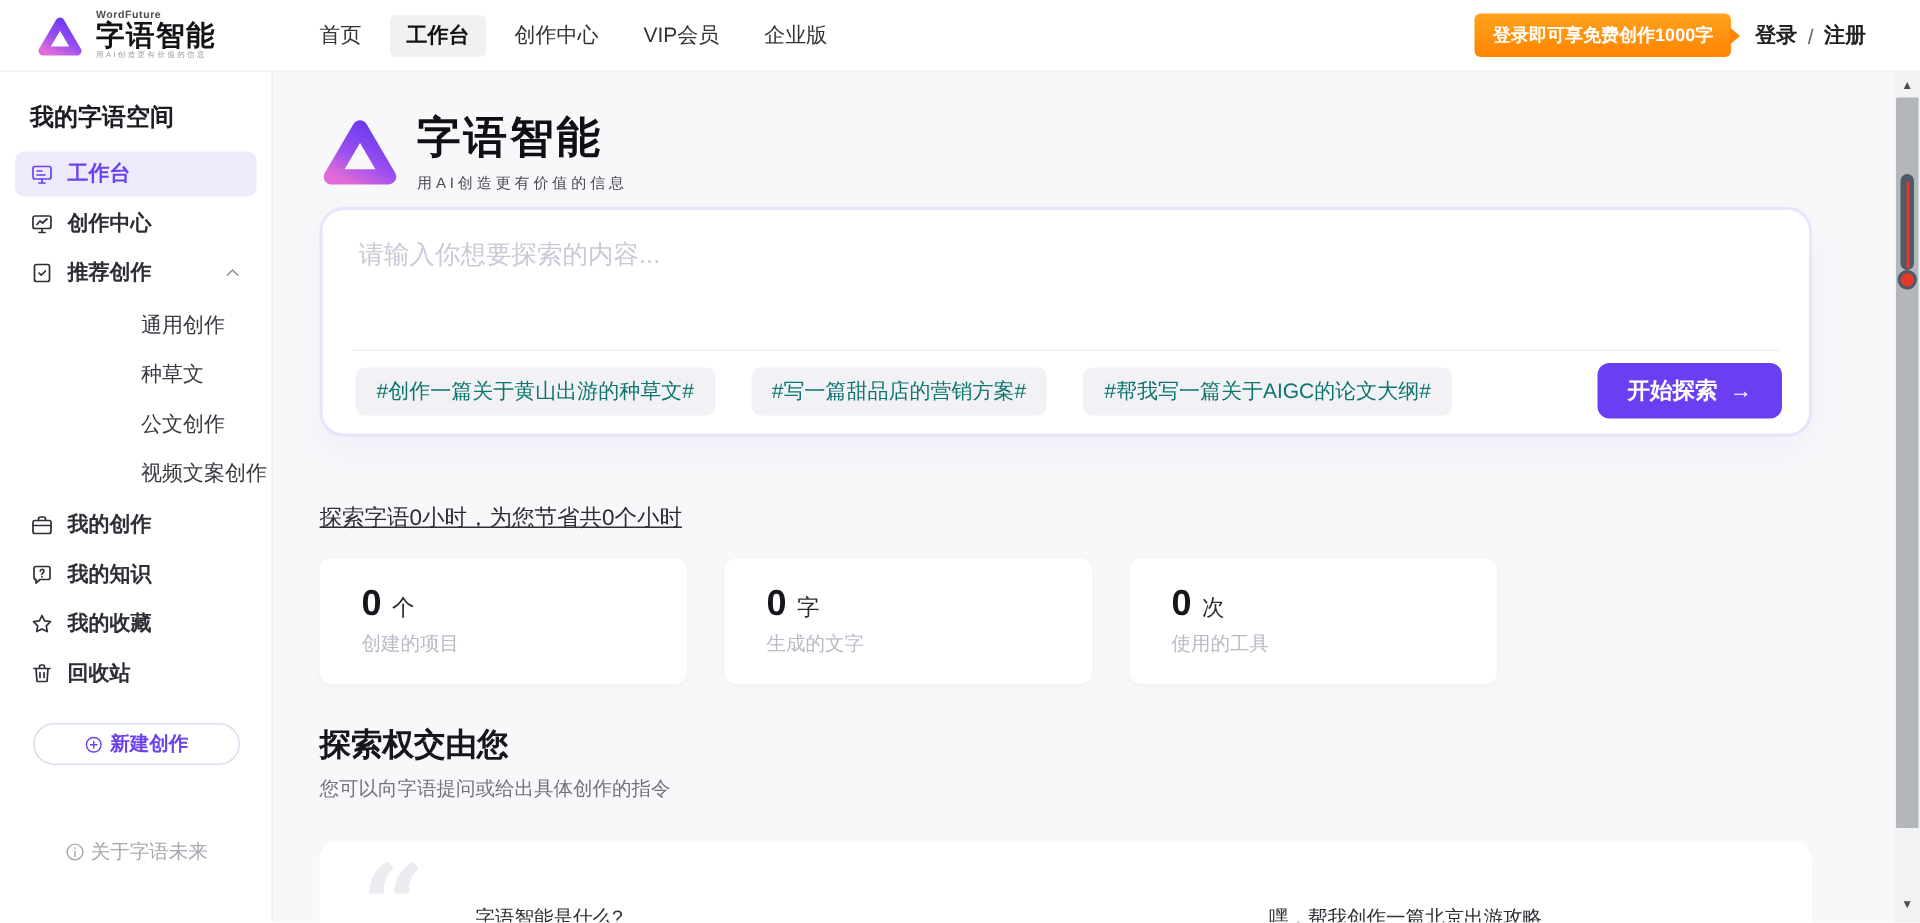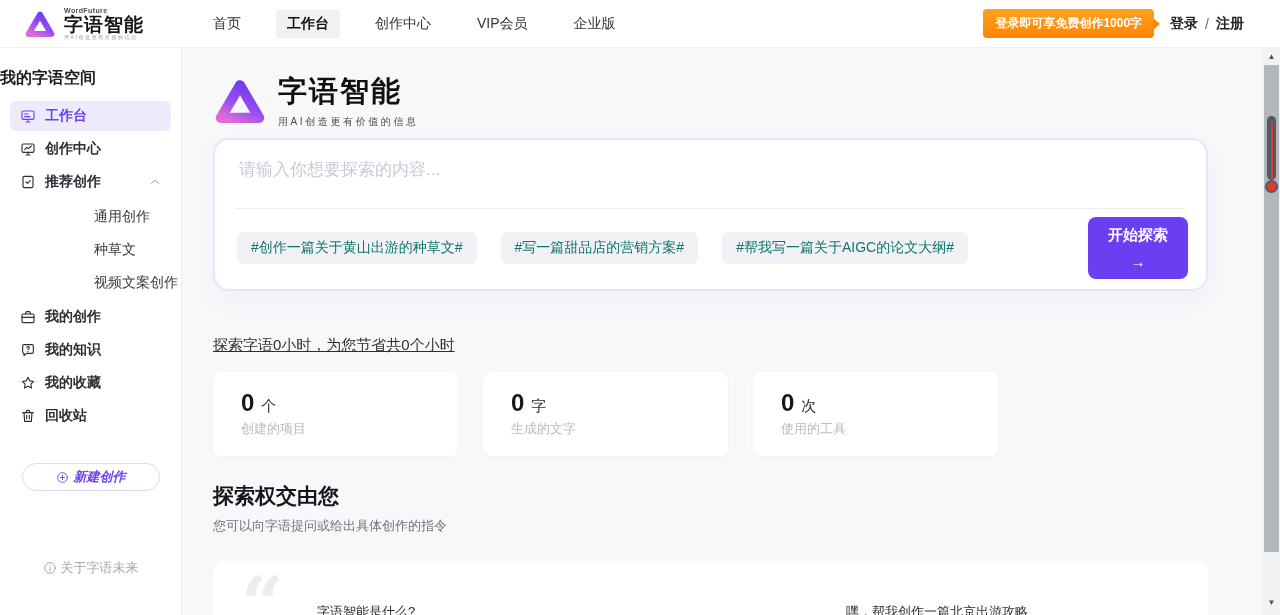--- a/index.html
+++ b/index.html
@@ -7,50 +7,50 @@
     font-family:"Liberation Sans","DejaVu Sans",sans-serif; }
 
   
   .header { height:48px; background:#fff; border-bottom:1px solid #f0f0f2;
     display:flex; align-items:center; padding:0 36px 0 24px; position:relative; z-index:5; }
   .logo-block { display:flex; align-items:center; gap:8px; width:152px; flex:none; }
   .logo-text { line-height:1.05; }
   .logo-super { font-size:7px; color:#4a4a50; font-weight:700; letter-spacing:.4px; }
   .logo-name { font-size:19px; font-weight:800; color:#141418; letter-spacing:1px; }
   .logo-micro { font-size:5px; color:#9a9aa2; letter-spacing:1.6px; white-space:nowrap; }
-  .nav { display:flex; align-items:flex-end; gap:24px; margin-left:26px; }
+  .nav { display:flex; align-items:flex-end; gap:8px; margin-left:26px; }
   .nav-item { font-size:14px; color:#333; padding:5px 11px; border-radius:4px; cursor:pointer; white-space:nowrap; }
   .nav-item.active { background:#f1f1f4; font-weight:700; color:#111; }
   .header-right { margin-left:auto; display:flex; align-items:center; gap:16px;text-align:right; }
   .promo-badge { position:relative; background:linear-gradient(180deg,#ffa21f,#ff8400);
     color:#fff; font-size:12px; font-weight:600; padding:6px 12px; border-radius:4px; cursor:pointer; }
   .promo-badge::after { content:''; position:absolute; right:-6px; top:50%; transform:translateY(-50%);
     border-left:7px solid #ff8705; border-top:6px solid transparent; border-bottom:6px solid transparent; }
   .auth { font-size:14px; color:#222; font-weight:600; display:flex; gap:7px; align-items:center; }
   .auth .sep { color:#666; font-weight:400; }
   .auth span { cursor:pointer; }
 
   
   .app-body { display:flex; height:567px; }
 
   
   .sidebar { width:182px; flex:none; background:#fff; border-right:1px solid #ededf0;
     padding-top:20px; position:relative; }
-  .sidebar-title { font-size:16px; font-weight:800; color:#1c1c22; margin-bottom:12px; }
+  .sidebar-title { font-size:16px; font-weight:800; color:#1c1c22; padding-left:20px; margin-bottom:12px; }
   .side-item { display:flex; align-items:center; gap:9px; height:30px; margin:3px 10px;
     padding:0 10px; border-radius:6px; font-size:14px; font-weight:700; color:#2e2e36; cursor:pointer; }
   .side-item svg { width:16px; height:16px; flex:none; }
   .side-item.active { background:#edeafb; color:#6c42f0; }
   .side-item .chev { margin-left:auto; color:#8a8a92; display:flex; }
   .side-item .chev svg { width:12px; height:12px; }
   .side-sub { padding-left:46px; height:33px; display:flex; align-items:center;
     font-size:14px; color:#3a3a42; cursor:pointer;margin-left:48px; }
-  .new-btn { margin:32px auto 0; display:flex; width:138px; height:28px; background:#fff;
+  .new-btn { margin:18px auto 0; display:flex; width:138px; height:28px; background:#fff;
     border:1px solid #ddd9ef; border-radius:15px; align-items:center; justify-content:center;
-    gap:5px; color:#6c42f0; font-size:13px; font-weight:700; cursor:pointer;font-style:italic; }
+    gap:5px; color:#6c42f0; font-size:13px; font-weight:700; cursor:pointer; }
   .new-btn svg { width:13px; height:13px; }
   .about { position:absolute; bottom:38px; left:0; right:0; display:flex; justify-content:center;
     align-items:center; gap:4px; color:#a7a7af; font-size:13px; cursor:pointer; }
   .about svg { width:14px; height:14px; }
 
   
   .main { flex:1; background:#f8f8fa; position:relative; overflow:hidden; padding-left:31px; }
   .hero { display:flex; align-items:center; gap:11px; margin-top:24px; }
   .hero-name { font-size:29px; font-weight:800; color:#101014; letter-spacing:2px; }
   .hero-tagline { font-size:10px; color:#4a4a52; letter-spacing:2.6px; margin-top:3px; }
@@ -59,21 +59,21 @@
     border:2px solid #e9e3fb; border-radius:16px; display:flex; flex-direction:column;
     box-shadow:0 10px 24px rgba(108,66,242,0.05); }
   .search-input { flex:1; border:none; outline:none; resize:none; background:transparent;
     padding:18px 24px 0; font-size:17px; color:#333; font-family:inherit; }
   .search-input::placeholder { color:#c9c9d8; }
   .search-divider { border-top:1px solid #ededf2; margin:0 20px; }
   .search-bottom { display:flex; align-items:center; gap:24px; padding:8px 18px 10px 22px; }
   .chip { background:#f2f2f6; border-radius:6px; padding:7px 14px; font-size:14px;
     color:#0f766e; white-space:nowrap; cursor:pointer; }
   .submit-btn { margin-left:auto; background:#6c3ef2; color:#fff; border:none; border-radius:8px;
-    padding:9px 20px; font-size:15px; font-weight:600; display:flex; align-items:center; gap:8px; cursor:pointer;flex-direction:column; }
+    padding:9px 20px; font-size:15px; font-weight:600; display:flex; align-items:center; gap:8px; cursor:pointer; }
 
   .stats-summary { margin-top:45px; font-size:15px; color:#2e2e34;text-decoration:underline; }
   .stat-cards { display:flex; gap:25px; margin-top:17px; }
   .stat-card { width:245px; height:84px; background:#fff; border-radius:8px;
     padding:17px 0 0 28px; box-shadow:0 1px 4px rgba(20,20,40,0.03); }
   .stat-value-row { display:flex; align-items:baseline; gap:7px; }
   .stat-value { font-size:24px; font-weight:800; color:#16161c; }
   .stat-unit { font-size:15px; color:#2a2a30; }
   .stat-label { font-size:13px; color:#b9bac6; margin-top:3px; }
 
@@ -170,20 +170,21 @@
       <span>推荐创作</span>
       <span class="chev">
         <svg class="icon" viewBox="0 0 24 24">
             <path d="M5 15l7-7 7 7"></path>
           </svg>
       </span>
     </div>
 
     <div class="side-sub">通用创作</div>
     <div class="side-sub">种草文</div>
+    <div class="side-sub">公文创作</div>
     <div class="side-sub">视频文案创作</div>
 
     <div class="side-item">
       <svg class="icon" viewBox="0 0 24 24">
         <rect x="3" y="7.5" width="18" height="13" rx="2"></rect>
           <path d="M8.5 7.5V6a2 2 0 012-2h3a2 2 0 012 2v1.5M3 12.5h18"></path>
       </svg>
       <span>我的创作</span>
     </div>
 

